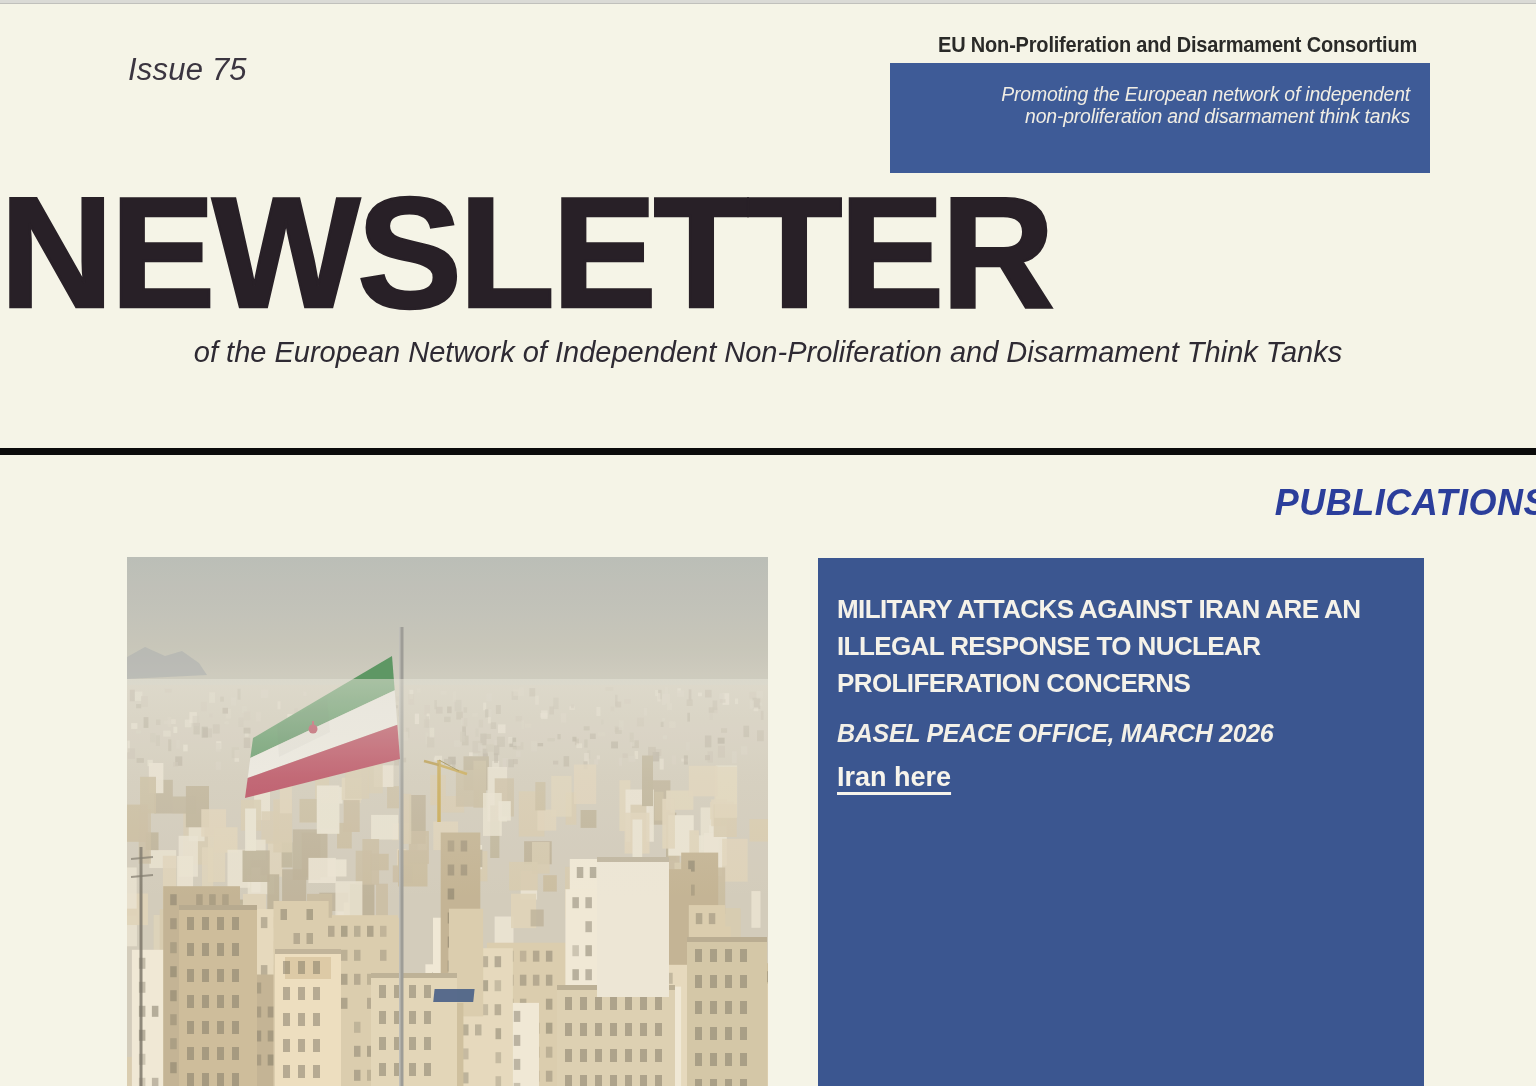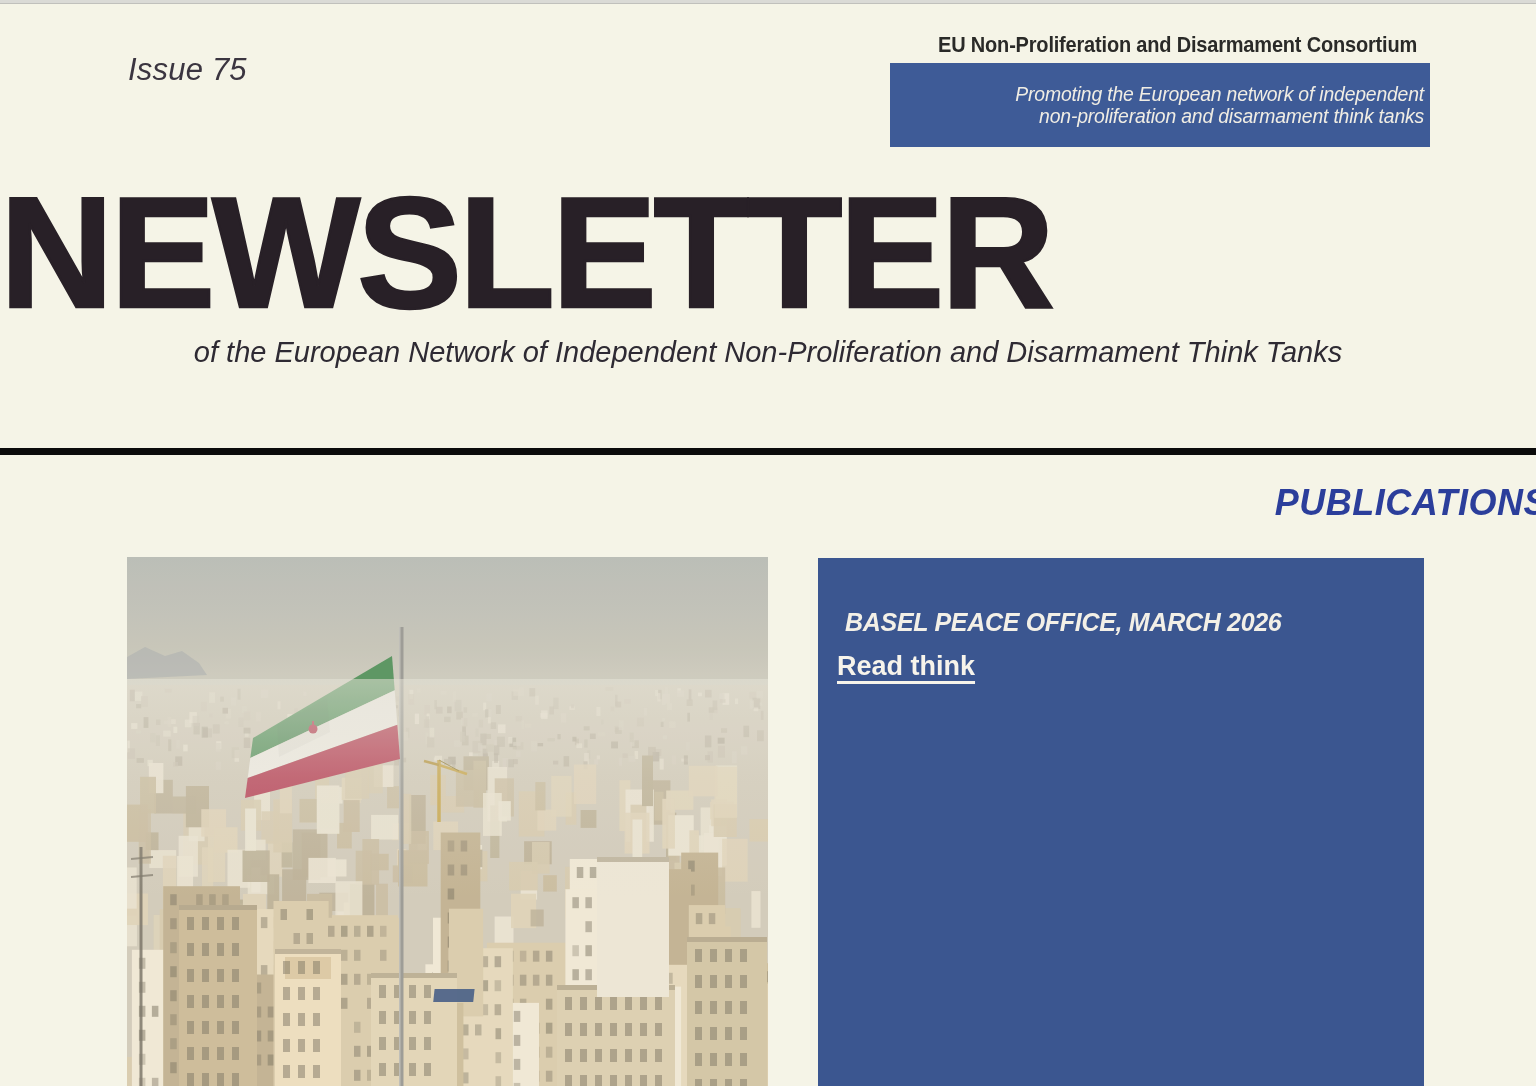--- a/index.html
+++ b/index.html
@@ -12,23 +12,23 @@
   .page{position:absolute;inset:0;}
   .top-strip{position:absolute;left:0;top:0;width:1536px;height:3px;
     background:#dadad6;border-bottom:1px solid #c0c0bc;}
   
   .issue-block{position:absolute;left:128px;top:48px;
     font-style:italic;font-size:31px;line-height:43px;color:#3b3540;letter-spacing:.2px;}
   .consortium{position:absolute;left:890px;top:33px;width:540px;text-align:center;}
   .consortium-title{
     font-weight:bold;font-size:21.5px;color:#2a2a28;letter-spacing:-.2px;
     display:inline-block;transform:scaleX(.93);transform-origin:100% 50%;white-space:nowrap;}
-  .consortium-box{position:absolute;left:890px;top:63px;width:540px;height:84px;
+  .consortium-box{position:absolute;left:890px;top:63px;width:540px;height:110px;
     background:var(--masthead-box-blue,#3e5b97);
-    box-sizing:border-box;padding:20px 6px 0 0;text-align:right;}
+    box-sizing:border-box;padding:20px 20px 0 0;text-align:right;}
   .consortium-box .tag-line{display:block;color:#f0ede4;font-style:italic;font-size:20px;
     line-height:22px;letter-spacing:-.2px;transform:scaleX(.97);transform-origin:100% 50%;white-space:nowrap;}
   h1.newsletter{
     position:absolute;left:0;top:174px;width:1536px;margin:0;
     font-size:157px;line-height:1;font-weight:bold;color:var(--title-ink,#282027);
     letter-spacing:-3px;-webkit-text-stroke:2.5px var(--title-ink,#282027);}
   .subtitle{position:absolute;left:0;top:336px;width:1536px;margin:0;text-align:center;
     font-style:italic;font-size:29px;color:#2e2a33;letter-spacing:0;}
   .rule{position:absolute;left:0;top:448px;width:1536px;height:7px;
     background:var(--divider-black,#0b0b0b);}
@@ -36,21 +36,21 @@
   h2.pubs{position:absolute;left:12px;top:482px;width:1536px;margin:0;text-align:right;
     font-size:36px;font-style:italic;font-weight:bold;
     color:var(--publications-heading-blue,#2b3e9b);letter-spacing:.5px;}
   .photo{position:absolute;left:127px;top:557px;width:641px;height:529px;margin:0;
     overflow:hidden;background:#c5c3b4;}
   .card{position:absolute;left:818px;top:558px;width:606px;height:528px;
     background:var(--article-box-blue,#3b5690);box-sizing:border-box;
     padding:33px 20px 0 19px;color:#f2efe6;}
   .card h3{margin:0;font-size:26px;line-height:37px;font-weight:bold;
     letter-spacing:-.6px;color:#f5f2e9;}
-  .card .byline{margin:17px 0 0 8px;font-size:25px;font-weight:bold;font-style:italic;
+  .card .byline{margin:17px 0 0 0;font-size:25px;font-weight:bold;font-style:italic;
     color:#f3f0e7;letter-spacing:-.3px;}
   .card .body{margin:41px 0 0 0;font-size:25px;line-height:37px;letter-spacing:-.3px;
     text-align:justify;color:#e9e6dd;}
   .card a.read{display:inline-block;margin-top:14px;font-size:27px;font-weight:bold;
     color:#f7f4eb;text-decoration:underline;text-decoration-thickness:2.5px;
     text-underline-offset:6px;cursor:pointer;}
 </style>
 </head>
 <body style="--background: #f5f4e7; --masthead-box-blue: #3e5b97; --article-box-blue: #3b5690; --publications-heading-blue: #2b3e9b; --title-ink: #282027; --divider-black: #0b0b0b;">
 
@@ -1396,17 +1396,18 @@
           <circle cx="186" cy="172" r="4.5" fill="#b03048"></circle>
           <rect x="185" y="164" width="2" height="6" fill="#b03048"></rect>
         </g>
 
         <rect x="0" y="122" width="641" height="220" fill="url(#hazeG)"></rect>
         <rect x="0" y="0" width="641" height="600" fill="#f5f4e7" opacity="0.14"></rect>
       </svg>
     </figure>
 
     <article class="card">
+      <h3>MILITARY ATTACKS AGAINST IRAN ARE AN ILLEGAL RESPONSE TO NUCLEAR PROLIFERATION CONCERNS</h3>
       <p class="byline">BASEL PEACE OFFICE, MARCH 2026</p>
-      <a class="read" href="#">Read think</a>
+      <a class="read" href="#">Iran here</a>
     </article>
   </section>
 </div>
 
 </body></html>

